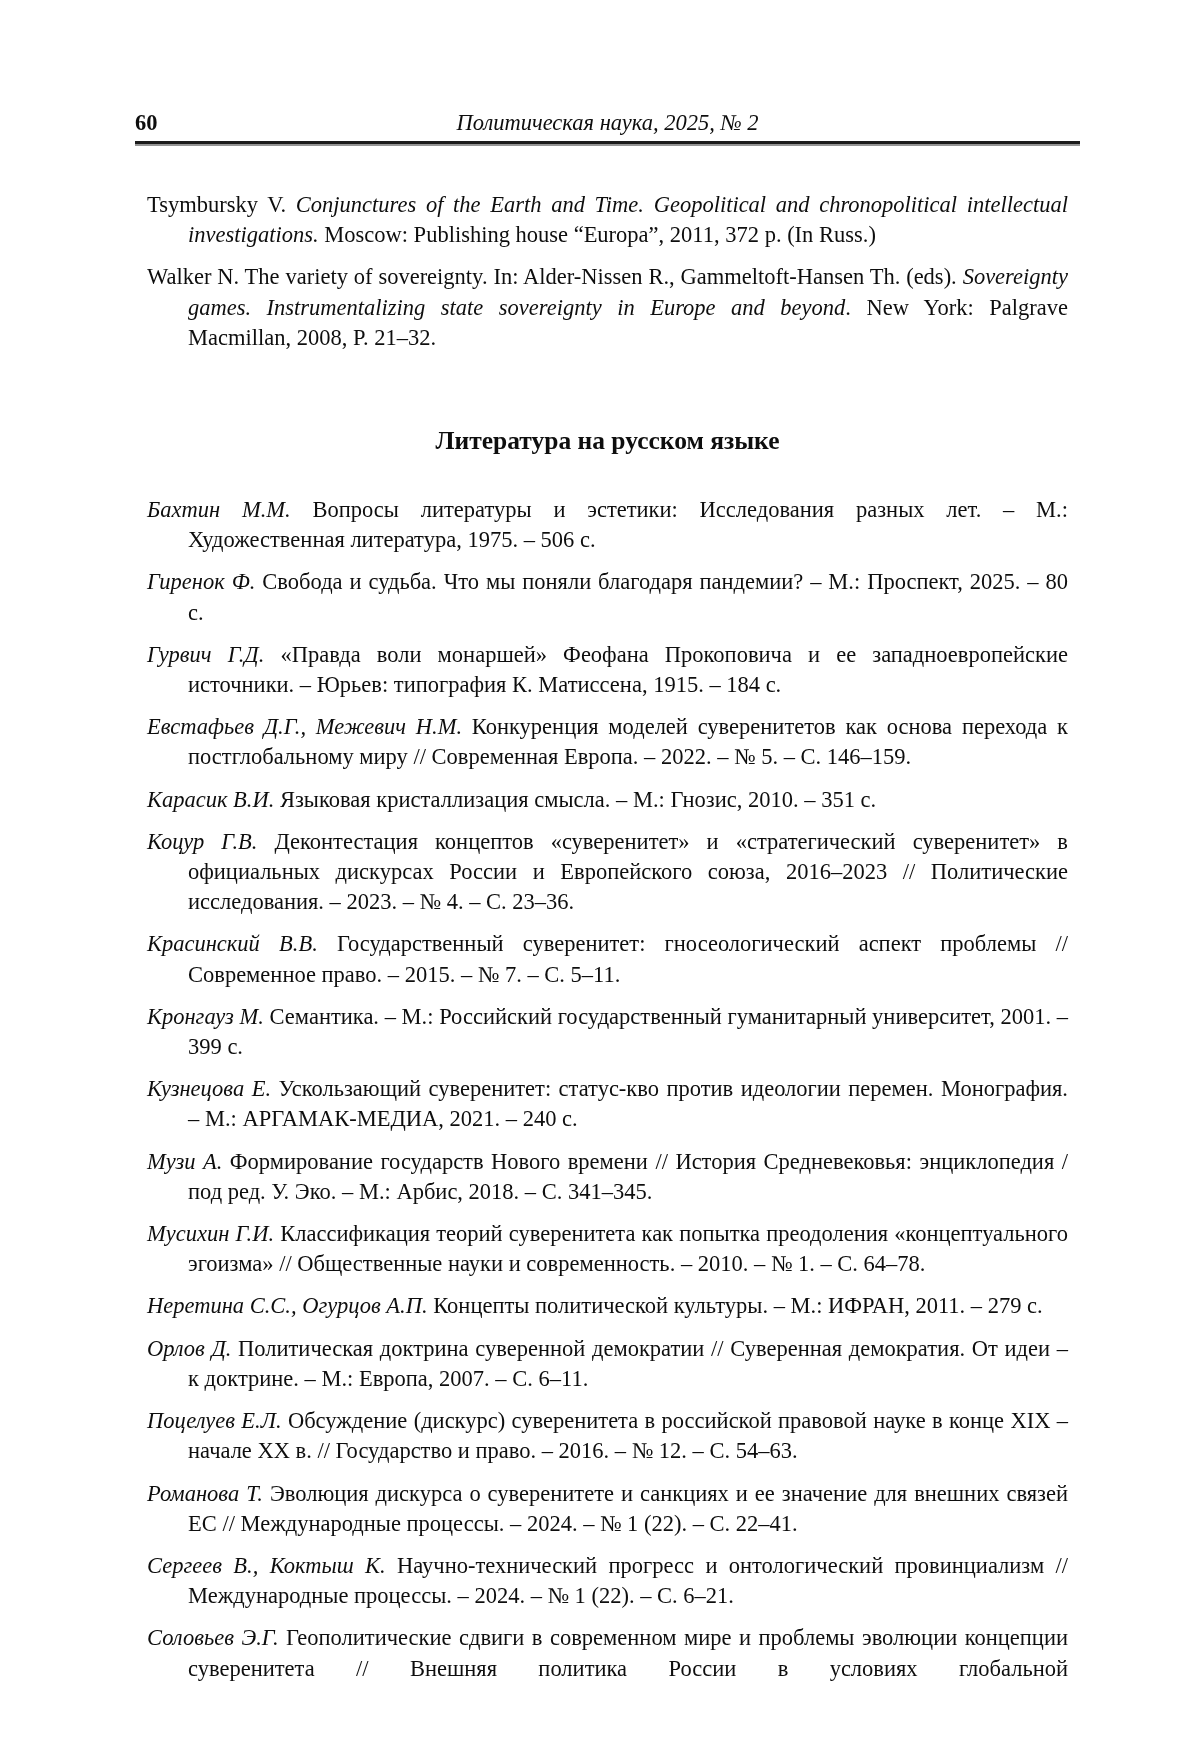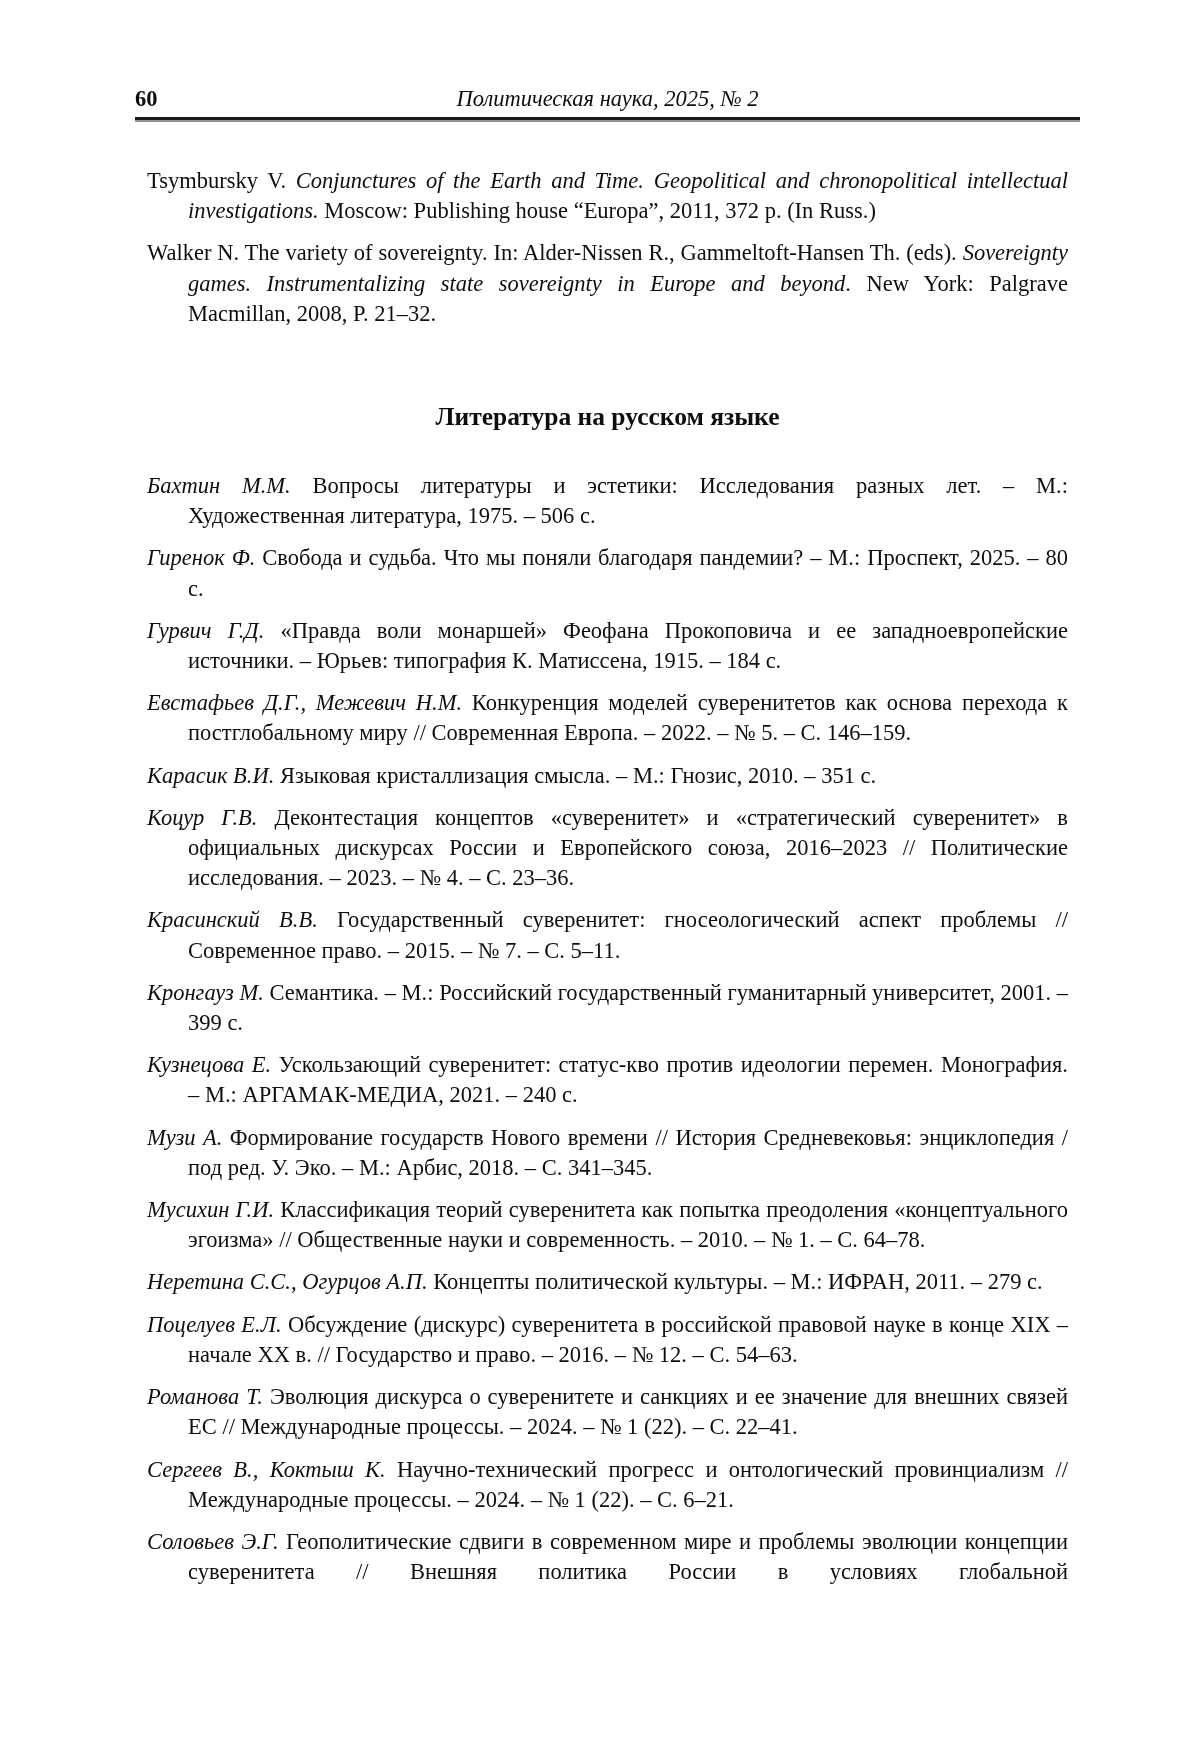--- a/index.html
+++ b/index.html
@@ -7,21 +7,21 @@
     width: 1200px;
     height: 1737px;
     background: #ffffff;
     color: #0e0e0e;
     font-family: "Liberation Serif", "DejaVu Serif", serif;
   }
   .page {
     box-sizing: border-box;
     width: 1200px;
     height: 1737px;
-    padding: 86px 120px 0 135px;
+    padding: 110px 120px 0 135px;
     overflow: hidden;
     background: #ffffff;
   }
   
   .header {
     display: grid;
     grid-template-columns: 1fr auto 1fr;
     align-items: baseline;
     font-size: 22.5px;
     line-height: 26px;
@@ -85,19 +85,20 @@
       <p class=""><i>Гурвич Г.Д.</i><span> «Правда воли монаршей» Феофана Прокоповича и ее западноевро­пейские источники. – Юрьев: типография К. Матиссена, 1915. – 184 с.</span></p>
       <p class=""><i>Евстафьев Д.Г., Межевич Н.М.</i><span> Конкуренция моделей суверенитетов как основа перехода к постглобальному миру // Современная Европа. – 2022. – № 5. – С. 146–159.</span></p>
       <p class=""><i>Карасик В.И.</i><span> Языковая кристаллизация смысла. – М.: Гнозис, 2010. – 351 с.</span></p>
       <p class=""><i>Коцур Г.В.</i><span> Деконтестация концептов «суверенитет» и «стратегический суверени­тет» в официальных дискурсах России и Европейского союза, 2016–2023 // По­литические исследования. – 2023. – № 4. – С. 23–36.</span></p>
       <p class=""><i>Красинский В.В.</i><span> Государственный суверенитет: гносеологический аспект про­блемы // Современное право. – 2015. – № 7. – С. 5–11.</span></p>
       <p class=""><i>Кронгауз М.</i><span> Семантика. – М.: Российский государственный гуманитарный уни­верситет, 2001. – 399 с.</span></p>
       <p class=""><i>Кузнецова Е.</i><span> Ускользающий суверенитет: статус-кво против идеологии перемен. Монография. – М.: АРГАМАК-МЕДИА, 2021. – 240 с.</span></p>
       <p class=""><i>Музи А.</i><span> Формирование государств Нового времени // История Средневековья: энциклопедия / под ред. У. Эко. – М.: Арбис, 2018. – С. 341–345.</span></p>
       <p class=""><i>Мусихин Г.И.</i><span> Классификация теорий суверенитета как попытка преодоления «концептуального эгоизма» // Общественные науки и современность. – 2010. – № 1. – С. 64–78.</span></p>
       <p class=""><i>Неретина С.С., Огурцов А.П.</i><span> Концепты политической культуры. – М.: ИФРАН, 2011. – 279 с.</span></p>
+      <p class=""><i>Орлов Д.</i><span> Политическая доктрина суверенной демократии // Суверенная демокра­тия. От идеи – к доктрине. – М.: Европа, 2007. – С. 6–11.</span></p>
       <p class=""><i>Поцелуев Е.Л.</i><span> Обсуждение (дискурс) суверенитета в российской правовой науке в конце XIX – начале XX в. // Государство и право. – 2016. – № 12. – С. 54–63.</span></p>
       <p class=""><i>Романова Т.</i><span> Эволюция дискурса о суверенитете и санкциях и ее значение для внешних связей ЕС // Международные процессы. – 2024. – № 1 (22). – С. 22–41.</span></p>
       <p class=""><i>Сергеев В., Коктыш К.</i><span> Научно-технический прогресс и онтологический провин­циализм // Международные процессы. – 2024. – № 1 (22). – С. 6–21.</span></p>
       <p class="cut"><i>Соловьев Э.Г.</i><span> Геополитические сдвиги в современном мире и проблемы эволюции концепции суверенитета // Внешняя политика России в условиях глобальной</span></p>
     </div>
 
 </div>
 
 </body></html>

